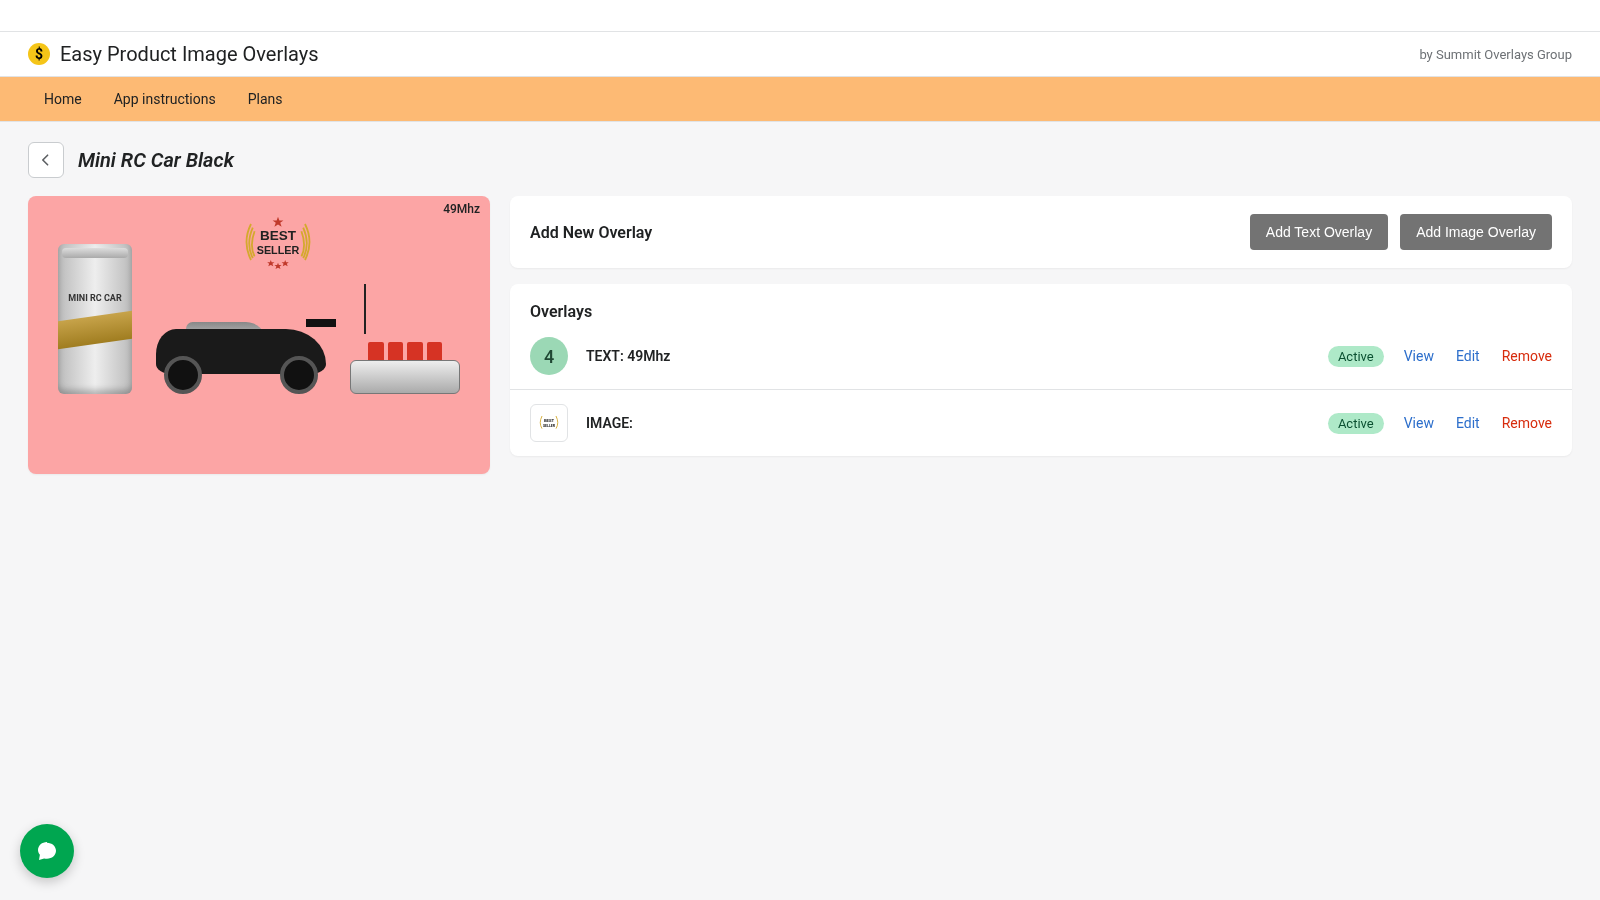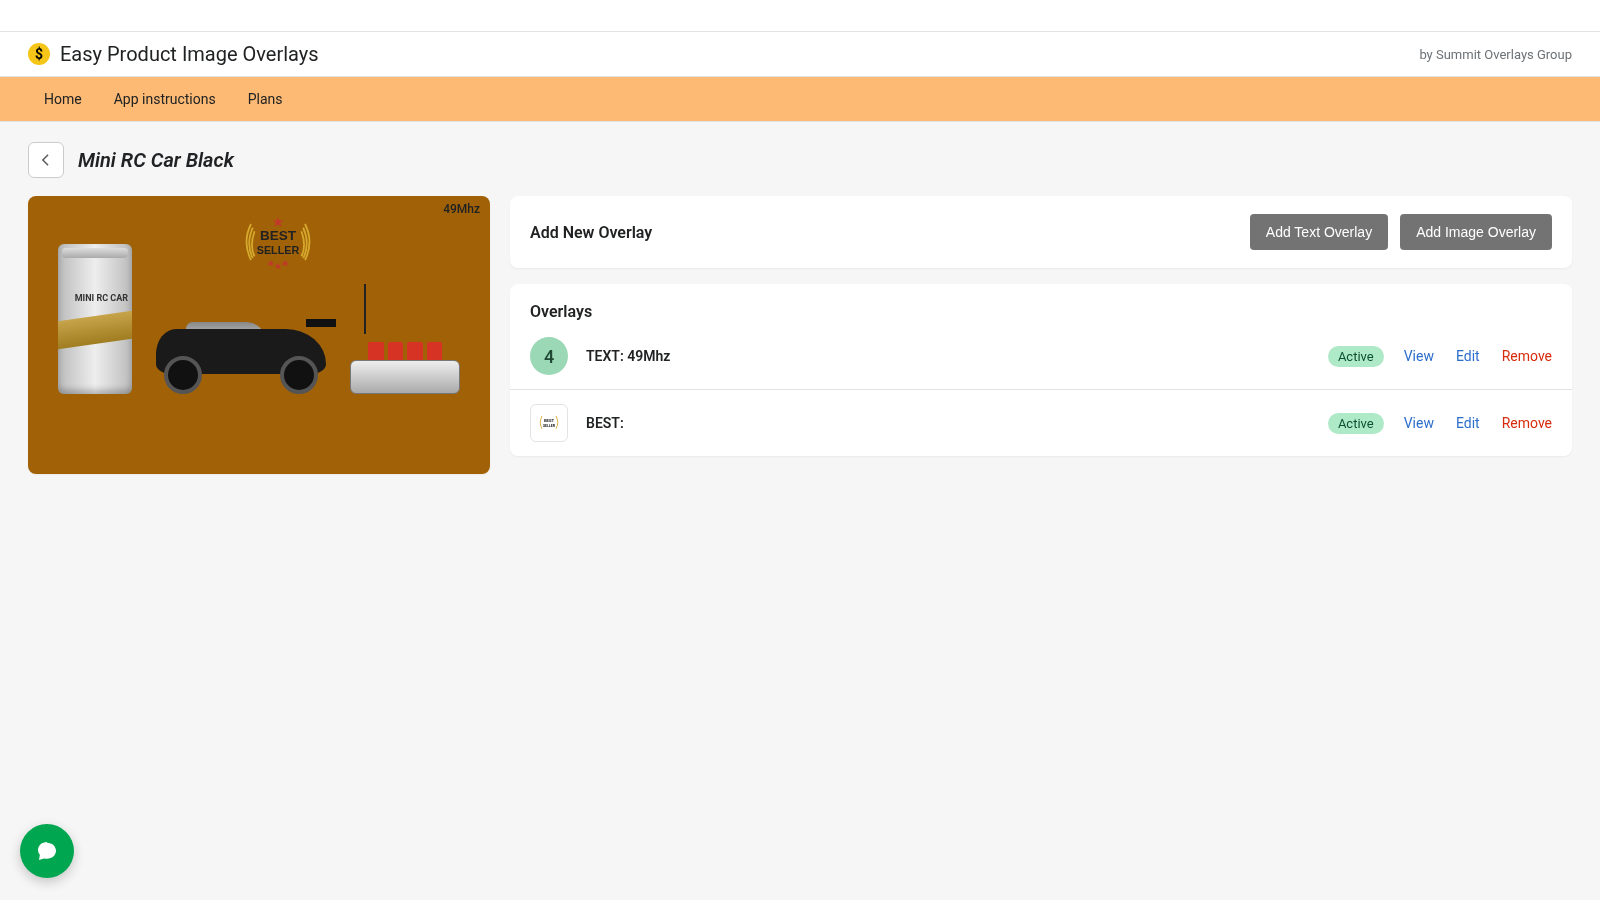--- a/index.html
+++ b/index.html
@@ -56,21 +56,21 @@
     cursor: pointer;
   }
   .back-btn svg { width: 16px; height: 16px; }
   .page-title { font-size: 20px; font-weight: 600; font-style: italic; }
   .content {
     display: flex;
     gap: 20px;
     align-items: flex-start;
   }
   .preview-card {
-    background: #a16207;
+    background: #fca5a5;
     border-radius: 8px;
     width: 462px;
     height: 278px;
     position: relative;
     box-shadow: 0 1px 2px rgba(0,0,0,0.05);
     overflow: hidden;
   }
   .preview-inner {
     position: absolute;
     inset: 0;
@@ -120,21 +120,21 @@
     background:linear-gradient(#ddd,#aaa);
     border-radius:4px;
   }
   .can-label {
     position:absolute;
     top:50px; left:4px; right:4px;
     font-size:9px;
     line-height:1;
     font-weight:bold;
     color:#333;
-    text-align:right;
+    text-align:center;
   }
   .can-stripe {
     position:absolute;
     top:72px; left:0; right:0; height:28px;
     background:linear-gradient(#c7a34a,#a07d20);
     transform:skewY(-8deg);
   }
   .car {
     width: 190px; height: 80px;
     position: relative;
@@ -378,21 +378,21 @@
             <div class="thumb image">
               <svg viewBox="0 0 40 40">
                 <g fill="none" stroke="#d4a92d" stroke-width="1.3">
                   <path d="M10 28 Q5 20 10 10"></path>
                   <path d="M30 28 Q35 20 30 10"></path>
                 </g>
                 <text x="20" y="19" text-anchor="middle" font-size="6" font-weight="bold" fill="#222">BEST</text>
                 <text x="20" y="26" text-anchor="middle" font-size="5" font-weight="bold" fill="#222">SELLER</text>
               </svg>
             </div>
-            <div class="row-label">BEST:</div>
+            <div class="row-label">IMAGE:</div>
             <div class="row-spacer"></div>
             <div class="status-badge">Active</div>
             <div class="row-actions">
               <span class="link-action">View</span>
               <span class="link-action">Edit</span>
               <span class="link-remove">Remove</span>
             </div>
           </div>
 
         </div>

